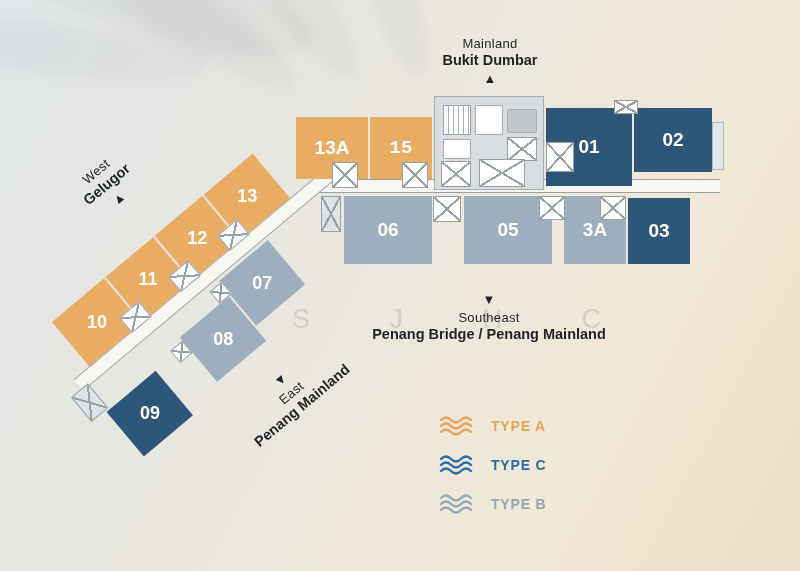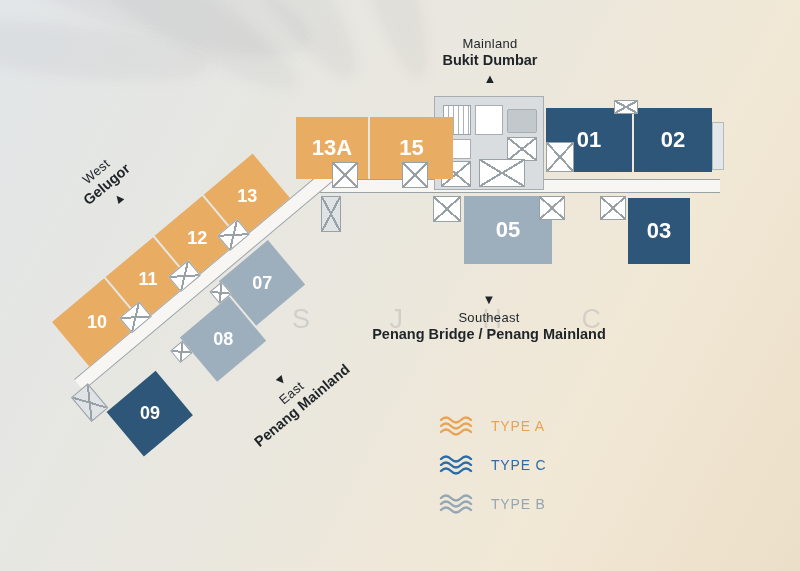--- a/index.html
+++ b/index.html
@@ -26,29 +26,29 @@
   .corridor{
     position:absolute;background:#f7f6f2;
     border-top:1px solid #9aa3a8;border-bottom:1px solid #9aa3a8;
     box-sizing:border-box;z-index:2;
   }
   .main-corridor{left:318px;top:179px;width:402px;height:14px;}
 
   
   .unit{
     position:absolute;display:flex;align-items:center;justify-content:center;
-    color:#fff;font-weight:bold;font-size:22px;z-index:4;box-sizing:border-box;
+    color:#fff;font-weight:bold;font-size:19px;z-index:4;box-sizing:border-box;
   }
   .type-a{background:#E9AC63;}
   .type-b{background:#9DAEBD;}
   .type-c{background:#2E5679;}
 
   .u13a{left:296px;top:117px;width:72px;height:62px;}
-  .u15{left:370px;top:117px;width:83px;height:62px;}
-  .u01{left:546px;top:108px;width:86px;height:64px;}
+  .u15{left:370px;top:117px;width:62px;height:62px;font-family:Liberation Mono, monospace;}
+  .u01{left:546px;top:108px;width:86px;height:78px;}
   .u02{left:634px;top:108px;width:78px;height:64px;}
   .u06{left:344px;top:196px;width:88px;height:68px;}
   .u05{left:464px;top:196px;width:88px;height:68px;}
   .u3a{left:564px;top:196px;width:62px;height:68px;}
   .u03{left:628px;top:198px;width:62px;height:66px;}
 
   
   .core{
     position:absolute;left:434px;top:96px;width:110px;height:94px;
     background:#D9DDE0;border:1px solid #a7adb1;box-sizing:border-box;z-index:3;
@@ -96,21 +96,21 @@
   .dir-se{left:358px;top:294px;width:262px;}
   .dir-se .tri{margin:0 0 4px 0;}
   .dir-w{left:52px;top:160px;width:110px;transform:rotate(-40deg);}
   .dir-e{left:212px;top:370px;width:160px;transform:rotate(-40deg);}
   .dir-e .tri{margin:0 0 3px 0;}
 
   
   .legend{position:absolute;left:438px;top:414px;z-index:6;}
   .legend-row{display:flex;align-items:center;margin-bottom:15px;}
   .legend-row svg{width:40px;height:24px;margin-right:13px;}
-  .legend-label{font-size:14px;font-weight:normal;letter-spacing:.8px;}
+  .legend-label{font-size:14px;font-weight:bold;letter-spacing:.8px;}
   .lg-a{color:#E8A353;}
   .lg-b{color:#93A6B4;}
   .lg-c{color:#2B6CA8;}
 </style>
 </head>
 <body>
 
 <div class="stage">
 
   <div class="palm p1"></div>
@@ -140,22 +140,28 @@
   <div class="unit type-a u15">
       <span>15</span>
     </div>
   <div class="unit type-c u01">
       <span>01</span>
     </div>
   <div class="unit type-c u02">
       <span>02</span>
     </div>
 
+  <div class="unit type-b u06">
+      <span>06</span>
+    </div>
   <div class="unit type-b u05">
       <span>05</span>
+    </div>
+  <div class="unit type-b u3a">
+      <span>3A</span>
     </div>
   <div class="unit type-c u03">
       <span>03</span>
     </div>
 
   <div class="hatch" style="left:332px;top:162px;width:26px;height:26px;"></div>
   <div class="hatch" style="left:402px;top:162px;width:26px;height:26px;"></div>
   <div class="hatch" style="left:546px;top:142px;width:28px;height:30px;"></div>
   <div class="hatch" style="left:614px;top:100px;width:24px;height:14px;"></div>
   <div class="hatch" style="left:433px;top:196px;width:28px;height:26px;"></div>

